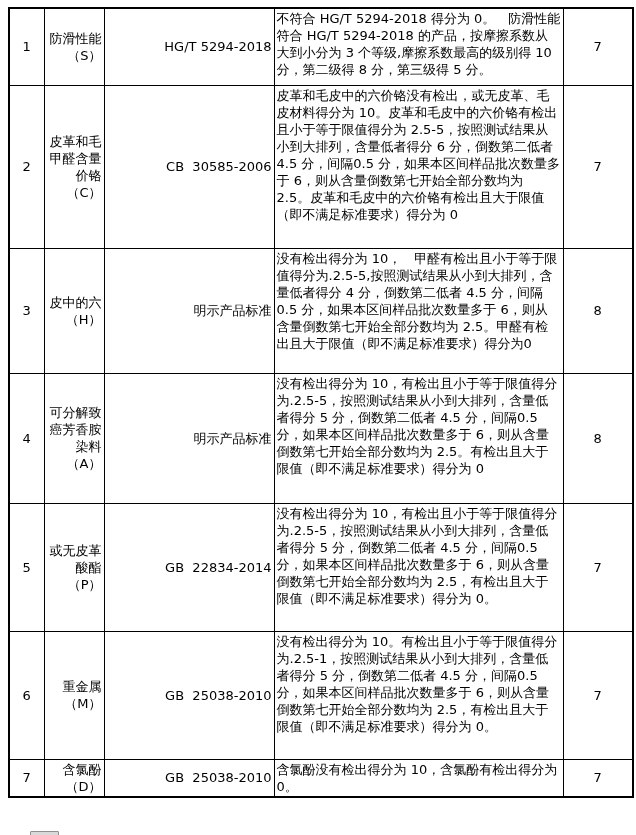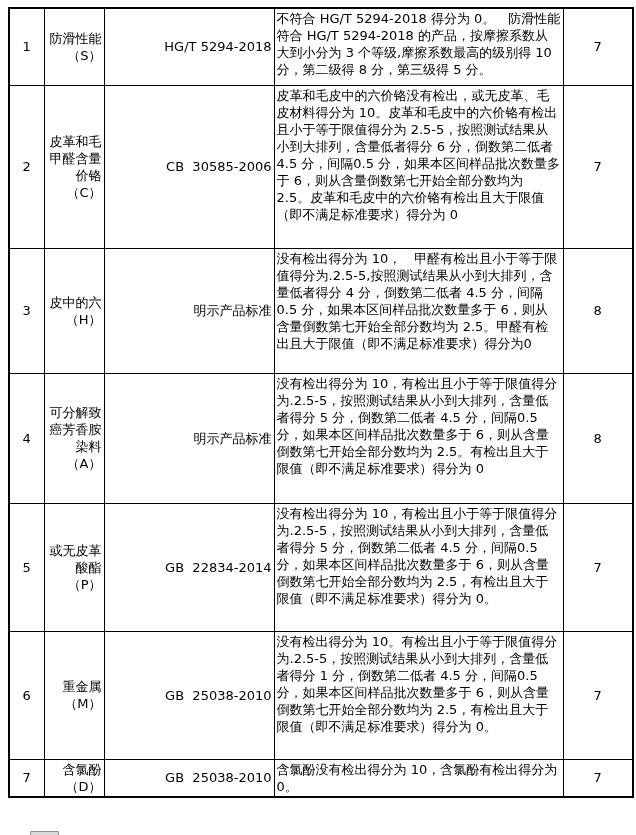--- a/index.html
+++ b/index.html
@@ -119,21 +119,21 @@
       <td class="c-std">GB  22834-2014</td>
       <td class="c-pr">没有检出得分为 10，有检出且小于等于限值得分为.2.5-5，按照测试结果从小到大排列，含量低者得分 5 分，倒数第二低者 4.5 分，间隔0.5 分，如果本区间样品批次数量多于 6，则从含量倒数第七开始全部分数均为 2.5，有检出且大于限值（即不满足标准要求）得分为 0。</td>
       <td class="c-wt">7</td>
     </tr>
 
     <tr class="h-r6">
       <td class="c-no">6</td>
       <td class="c-item">重金属
 （M）</td>
       <td class="c-std">GB  25038-2010</td>
-      <td class="c-pr">没有检出得分为 10。有检出且小于等于限值得分为.2.5-5，按照测试结果从小到大排列，含量低者得分 1 分，倒数第二低者 4.5 分，间隔0.5 分，如果本区间样品批次数量多于 6，则从含量倒数第七开始全部分数均为 2.5，有检出且大于限值（即不满足标准要求）得分为 0。</td>
+      <td class="c-pr">没有检出得分为 10。有检出且小于等于限值得分为.2.5-1，按照测试结果从小到大排列，含量低者得分 5 分，倒数第二低者 4.5 分，间隔0.5 分，如果本区间样品批次数量多于 6，则从含量倒数第七开始全部分数均为 2.5，有检出且大于限值（即不满足标准要求）得分为 0。</td>
       <td class="c-wt">7</td>
     </tr>
 
     <tr class="h-r7">
       <td class="c-no">7</td>
       <td class="c-item">含氯酚
 （D）</td>
       <td class="c-std">GB  25038-2010</td>
       <td class="c-pr">含氯酚没有检出得分为 10，含氯酚有检出得分为 0。</td>
       <td class="c-wt">7</td>

